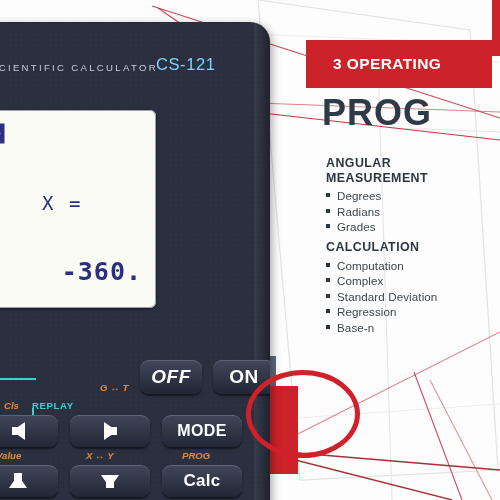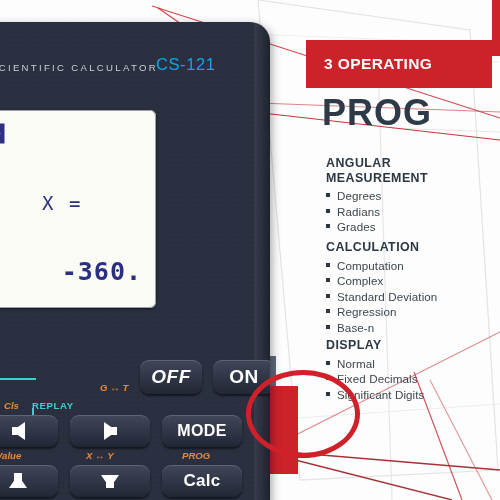--- a/index.html
+++ b/index.html
@@ -12,21 +12,21 @@
   #stage{position:absolute;inset:0;width:500px;height:500px;overflow:hidden;background:#fdfdfd;}
 
   
   .bg-svg{position:absolute;left:0;top:0;width:500px;height:500px;}
 
   
   .banner{
     position:absolute;left:306px;top:40px;width:186px;height:48px;
     background:#cc2229;
     display:flex;align-items:center;justify-content:flex-start;
-    padding-left:18px;box-sizing:border-box;
+    padding-left:27px;box-sizing:border-box;
     z-index:6;
   }
   .banner-text{
     color:#ffffff;font-size:15.5px;font-weight:bold;letter-spacing:.4px;
     white-space:nowrap;
   }
   .modes-title{
     position:absolute;left:322px;top:92px;
     font-size:36px;font-weight:bold;letter-spacing:1px;
     color:#2e3a47;z-index:6;
@@ -73,21 +73,21 @@
     position:absolute;right:0;top:0;width:16px;height:100%;
     background:linear-gradient(90deg,rgba(255,255,255,.06),rgba(0,0,0,.28));
   }
   .brand{
     position:absolute;left:86px;top:40px;
     color:#c9ced8;font-size:9.6px;letter-spacing:2.3px;white-space:nowrap;
     z-index:3;
   }
   .model{
     position:absolute;left:252px;top:33px;
-    color:#0ea5e9;font-size:16.5px;letter-spacing:.6px;font-weight:500;
+    color:#7dd3fc;font-size:16.5px;letter-spacing:.6px;font-weight:500;
     z-index:3;
   }
 
   
   .lcd{
     position:absolute;left:-30px;top:88px;width:282px;height:198px;
     background:#fbfbf6;border-radius:6px;
     box-shadow:inset 0 0 0 1px #9aa0ae, 0 1px 3px rgba(0,0,0,.5);
     overflow:hidden;z-index:4;
   }
@@ -211,28 +211,20 @@
     <h3>CALCULATION</h3>
     <ul>
       <li>Computation</li>
       <li>Complex</li>
       <li>Standard Deviation</li>
       <li>Regression</li>
       <li>Base-n</li>
     </ul>
   </div>
 
-  <div class="spec" id="spec-display">
-    <h3>DISPLAY</h3>
-    <ul>
-      <li>Normal</li>
-      <li>Fixed Decimals</li>
-      <li>Significant Digits</li>
-    </ul>
-  </div>
 
   <div class="calc">
     <div class="calc-edge"></div>
 
     <div class="brand">SCIENTIFIC  CALCULATOR</div>
     <div class="model">CS-121</div>
 
     <div class="lcd">
       <div class="lcd-d">D</div>
       <div class="lcd-xeq">X =</div>

